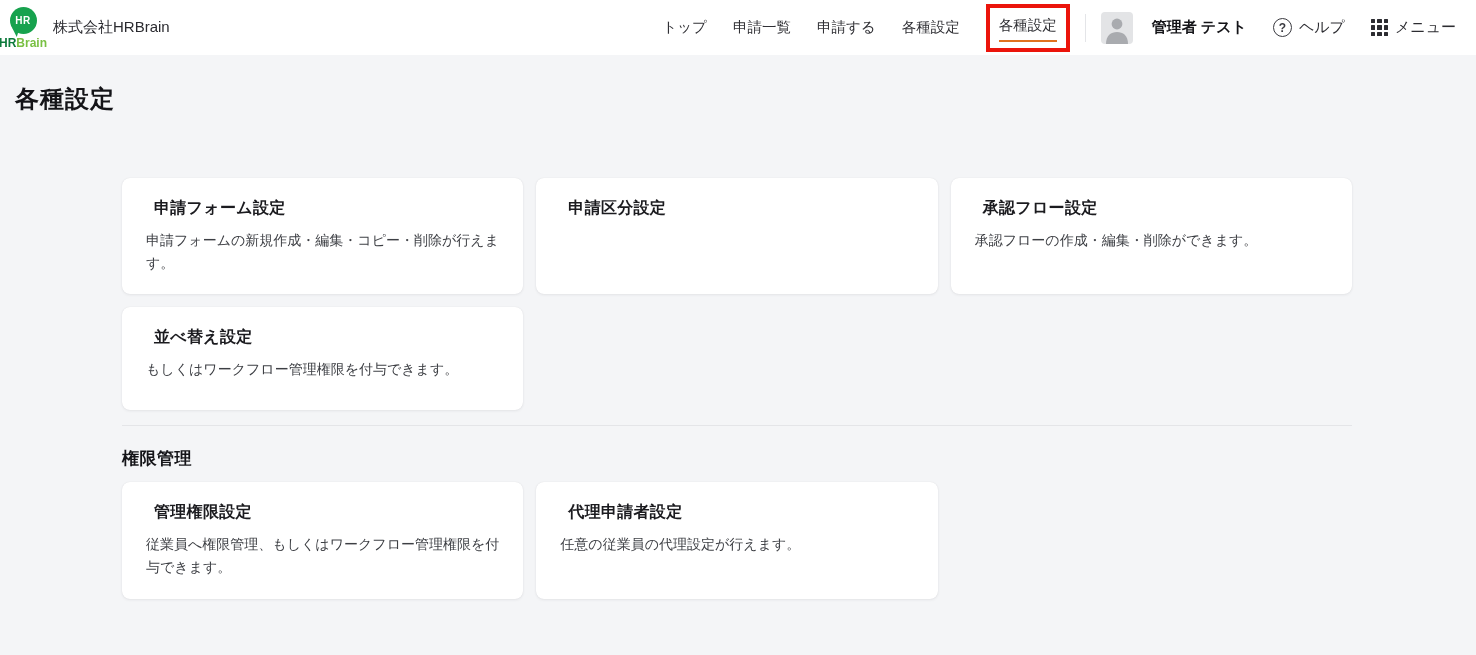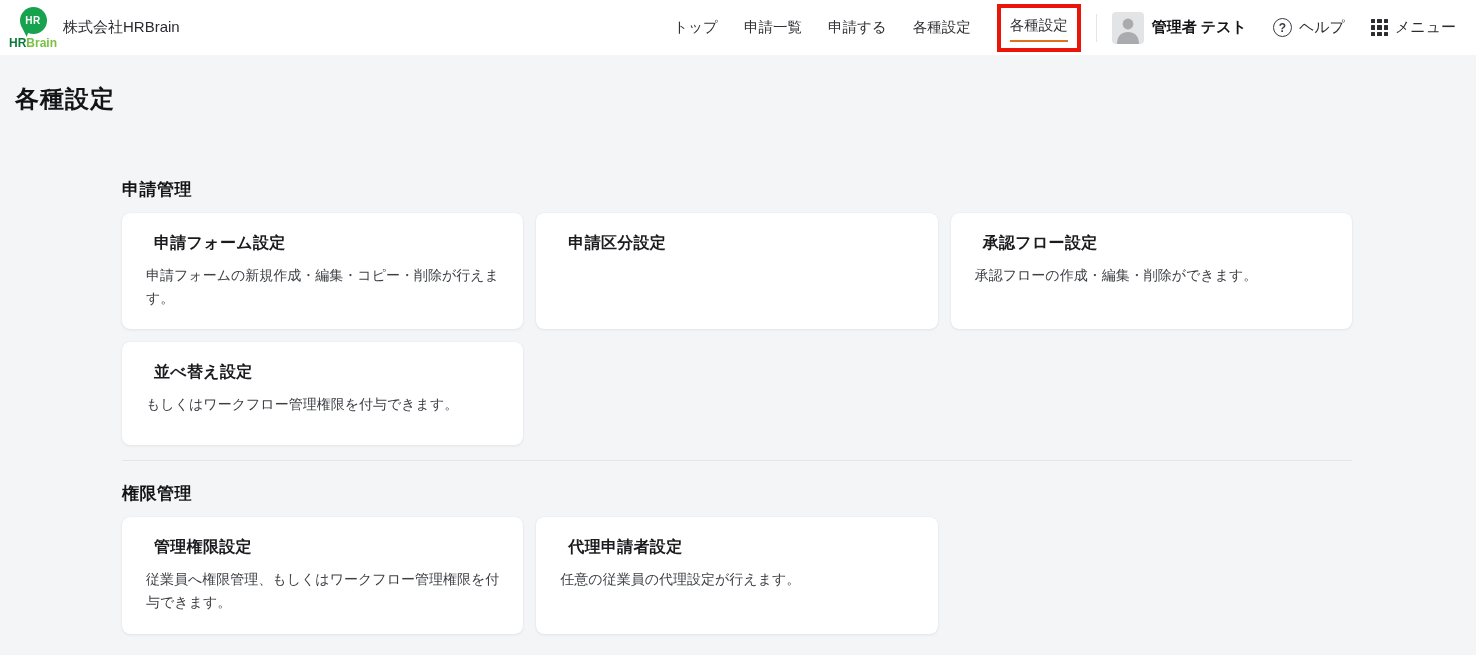--- a/index.html
+++ b/index.html
@@ -9,21 +9,21 @@
     font-family: "Liberation Sans", "DejaVu Sans", sans-serif;
     color: #1c1c1f;
     background: #f4f5f7;
     overflow: hidden;
   }
 
   
   .header {
     height: 55px; background: #ffffff;
     display: flex; align-items: center; justify-content: space-between;
-    padding: 0 20px 0 14px;
+    padding: 0 20px 0 4px;
   }
   .header-left { display: flex; align-items: center; gap: 11px; }
 
   .logo { width: 38px; display: flex; flex-direction: column; align-items: center; margin-top: 2px; }
   .logo-bubble {
     width: 27px; height: 27px; border-radius: 50%;
     background: #17a24e; color: #fff; position: relative;
     display: flex; align-items: center; justify-content: center;
     font-size: 10px; font-weight: bold; letter-spacing: .5px;
   }
@@ -47,21 +47,21 @@
     padding: 8px 9px 6px;
   }
   .nav-link.active {
     display: inline-block;
     border-bottom: 2px solid #e0711f;
     padding-bottom: 5px;
   }
 
   .v-divider { width: 1px; height: 28px; background: #e4e5e8; margin: 0 15px; }
 
-  .user-chip { display: flex; align-items: center; gap: 8px; cursor: pointer; }
+  .user-chip { display: flex; align-items: center; gap: 19px; cursor: pointer; }
   .avatar {
     width: 32px; height: 32px; border-radius: 4px;
     background: #e3e4e6; overflow: hidden; flex: none;
     display: flex; align-items: flex-end; justify-content: center;
   }
   .user-name { font-size: 15px; font-weight: bold; color: #141418; white-space: nowrap; }
 
   .help-chip, .menu-chip {
     display: flex; align-items: center; gap: 7px; margin-left: 26px;
     font-size: 15px; color: #2c2c31; cursor: pointer; white-space: nowrap;
@@ -158,21 +158,20 @@
     </div>
   </div>
 </header>
 
 <main class="main">
   <h1 class="page-title">各種設定</h1>
 
   <div class="container">
 
     <section>
-      <h2 class="section-heading">申請管理</h2>
       <div class="cards">
         <div class="card">
           <h3 class="card-title">申請フォーム設定</h3>
           <p class="card-desc">申請フォームの新規作成・編集・コピー・削除が行えます。</p>
         </div>
         <div class="card">
           <h3 class="card-title">申請区分設定</h3>
         </div>
         <div class="card">
           <h3 class="card-title">承認フロー設定</h3>

